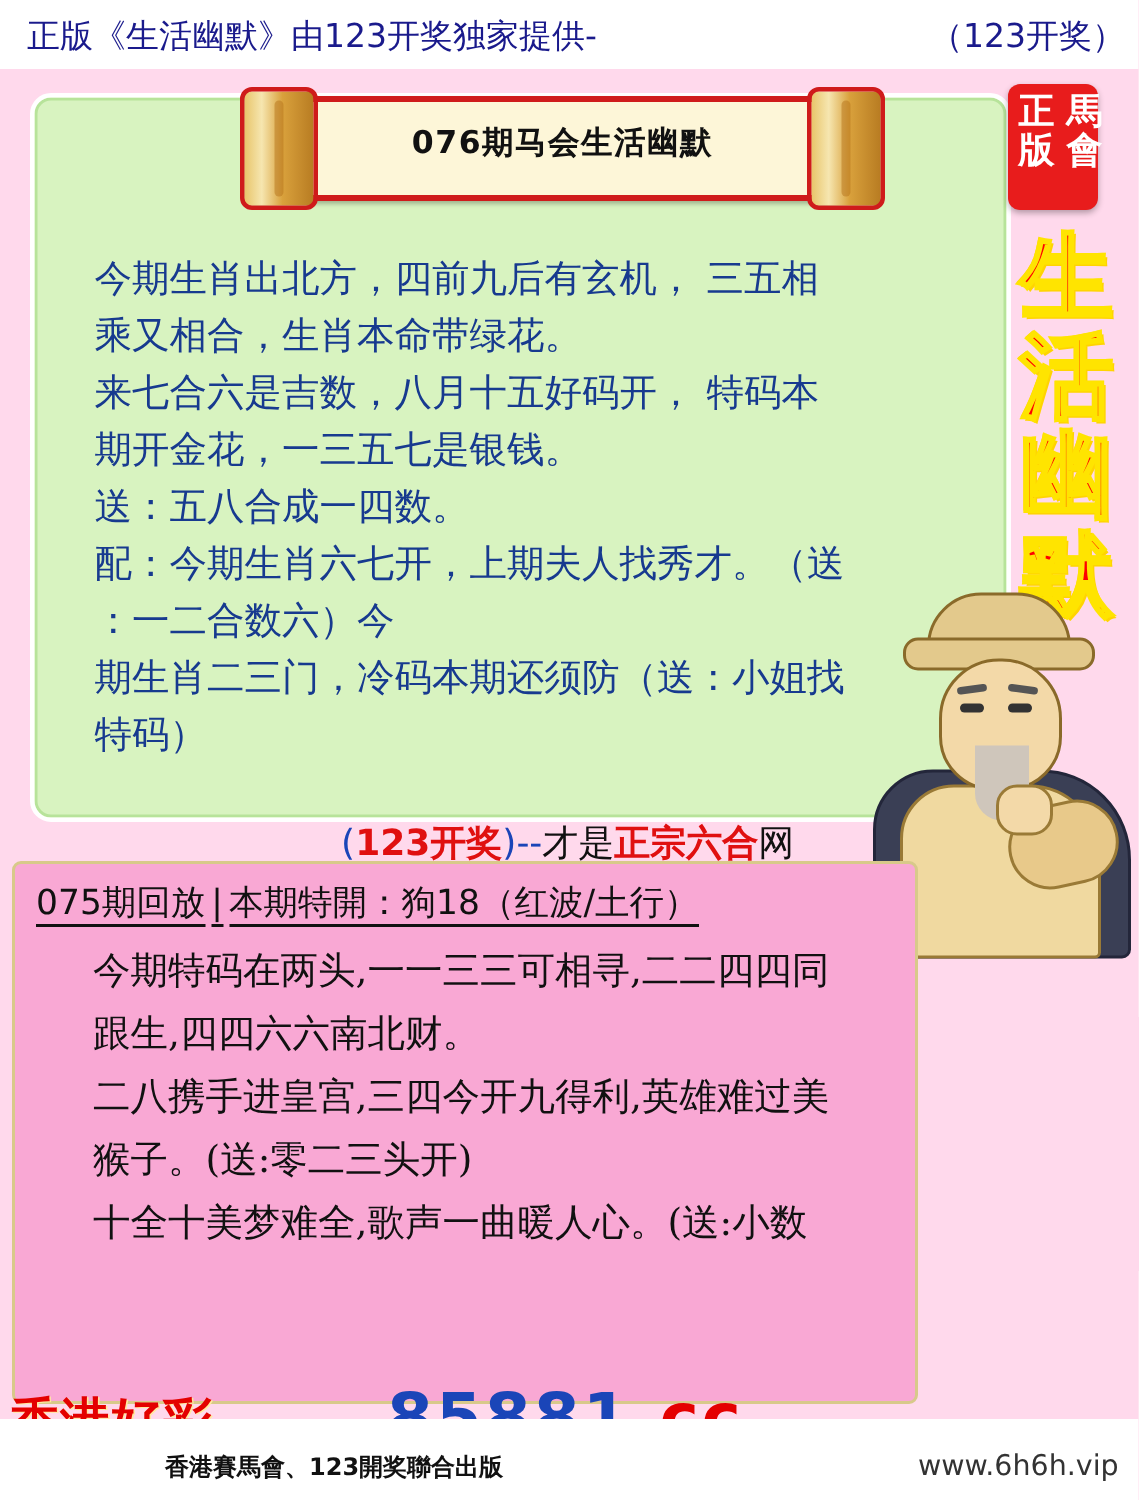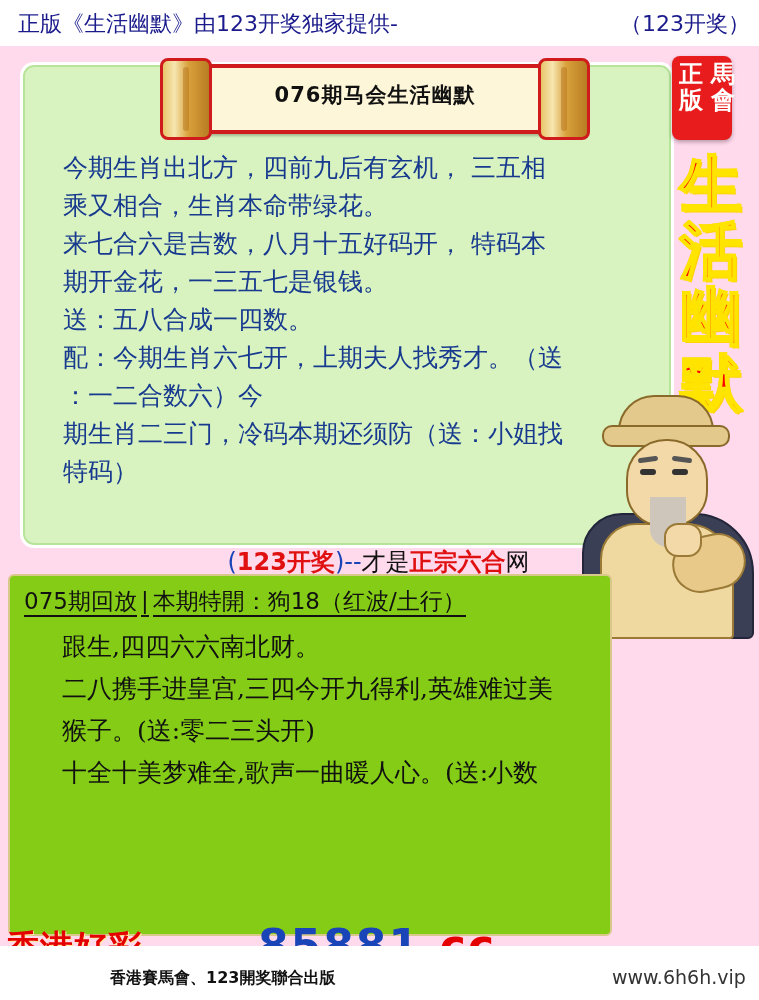--- a/index.html
+++ b/index.html
@@ -67,21 +67,21 @@
   }
   .scroll-title{
     position:absolute;left:42px;top:6px;width:346px;height:62px;
     line-height:62px;text-align:center;
     font-size:21px;font-weight:bold;color:#111111;
     font-family:"DejaVu Sans",sans-serif;
     letter-spacing:1px;
   }
   
   .poem{
-    position:absolute;left:40px;top:84px;width:580px;
+    position:absolute;left:40px;top:102px;width:580px;
     font-size:25px;line-height:38px;color:#173a8f;
     font-family:"DejaVu Sans",sans-serif;
     font-weight:500;
   }
   .poem div{white-space:pre-wrap;}
   
   .stamp{
     position:absolute;left:672px;top:56px;width:60px;height:84px;
     background:#e81c1c;border-radius:8px;
     box-shadow:0 2px 4px rgba(0,0,0,.3);
@@ -157,21 +157,21 @@
   .midline{
     position:absolute;left:0;top:546px;width:757px;text-align:center;
     font-size:24px;font-family:"DejaVu Sans",sans-serif;
   }
   .midline .blue{color:#1a45b8;}
   .midline .red{color:#e01010;font-weight:bold;}
   .midline .dark{color:#111111;}
   
   .yellow-panel{
     position:absolute;left:8px;top:574px;width:600px;height:358px;
-    background:#84cc16;
+    background:#f9a8d4;
     border:2px solid #d8c98a;
     border-radius:6px;
   }
   .replay-bar{
     position:absolute;left:14px;top:10px;width:560px;height:34px;
     font-size:23px;color:#111111;font-family:"DejaVu Sans",sans-serif;
     white-space:nowrap;
   }
   .replay-bar .u{border-bottom:2px solid #111;padding-bottom:1px;}
   .replay-bar .sep{margin:0 4px;}
@@ -273,20 +273,21 @@
 
   <div class="midline">
     <span class="blue">(</span><span class="red">123开奖</span><span class="blue">)--</span><span class="dark">才是</span><span class="red">正宗六合</span><span class="dark">网</span>
   </div>
 
   <div class="yellow-panel">
     <div class="replay-bar">
       <span class="u">075期回放</span><span class="sep u">|</span><span class="u">本期特開：</span><span class="u">狗18（红波/土行）</span>
     </div>
     <div class="body-text">
+      <div>今期特码在两头,一一三三可相寻,二二四四同</div>
       <div>跟生,四四六六南北财。</div>
       <div>二八携手进皇宫,三四今开九得利,英雄难过美</div>
       <div>猴子。(送:零二三头开)</div>
       <div>十全十美梦难全,歌声一曲暖人心。(送:小数</div>
     </div>
   </div>
 
   <div class="hk-left">香港好彩</div>
   <div class="bignum"><span>85881</span><span class="cc">.cc</span></div>
 

